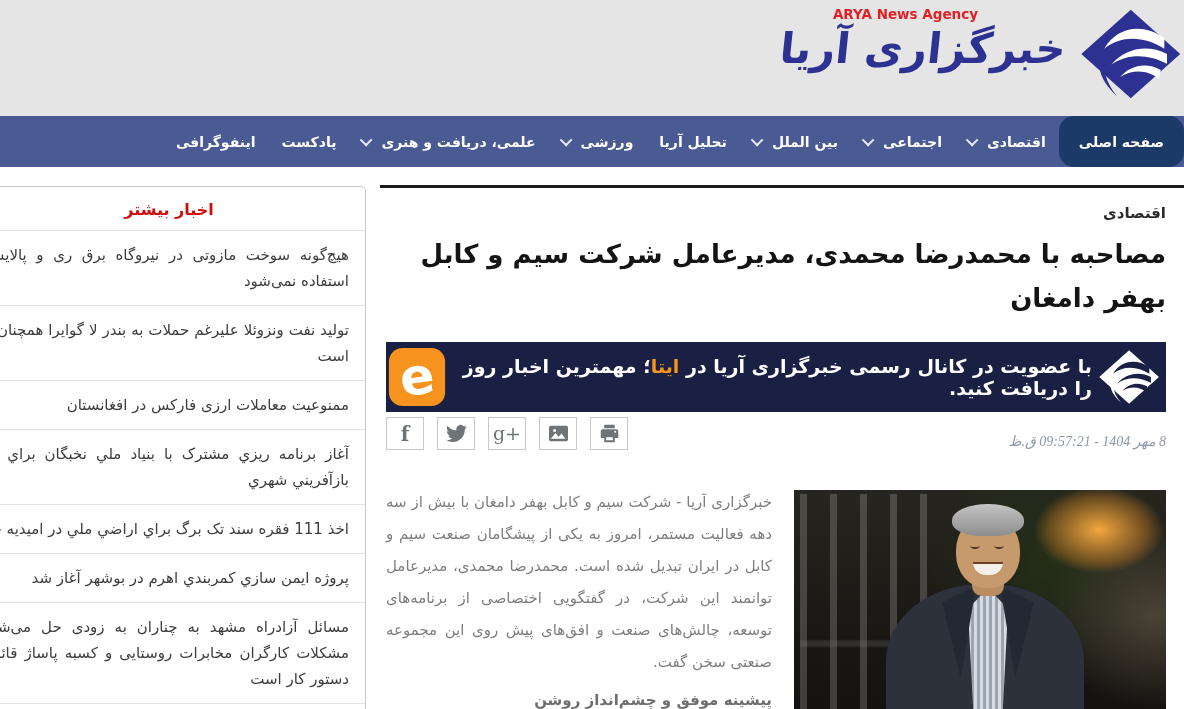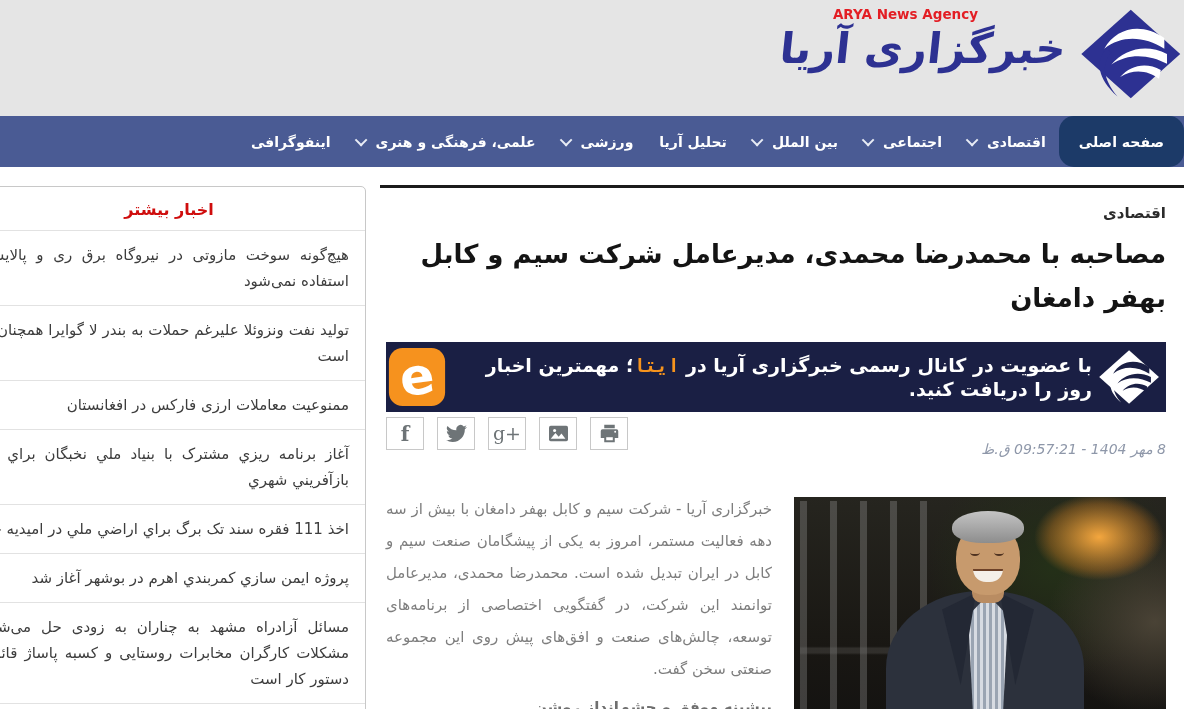--- a/index.html
+++ b/index.html
@@ -36,32 +36,32 @@
   
   .main{position:absolute;left:380px;top:185px;right:0;bottom:0;border-top:3px solid #1b1b1b;
         padding:0 18px 0 6px;box-sizing:border-box;}
   .category{margin-top:16px;direction:rtl;text-align:right;font-size:15px;font-weight:bold;color:#2b2b2b;}
   .title{margin:10px 0 0;direction:rtl;text-align:right;font-size:26px;line-height:44px;font-weight:bold;color:#141414;}
 
   
   .banner{margin-top:22px;height:70px;background:#1a1f44;display:flex;direction:rtl;align-items:center;cursor:pointer;}
   .banner-diamond{margin:0 6px 0 4px;flex:0 0 auto;}
   .banner-text{flex:1 1 auto;direction:rtl;text-align:right;color:#fff;font-size:19px;font-weight:bold;padding-left:6px;}
-  .banner-highlight{color:#f7941d;font-family:Liberation Mono, monospace;}
+  .banner-highlight{color:#f7941d;}
   .eitaa{flex:0 0 auto;margin:0 0 0 2px;}
 
   
   .share-row{margin-top:5px;display:flex;direction:ltr;justify-content:space-between;align-items:flex-start;}
   .share-buttons{display:flex;gap:13px;}
   .share-btn{width:38px;height:33px;border:1px solid #c8c8c8;background:#fff;display:flex;
              align-items:center;justify-content:center;color:#6e7477;cursor:pointer;box-sizing:border-box;}
   .share-btn svg{display:block;}
   .gplus{font-family:"DejaVu Serif",serif;font-size:19px;color:#6e7477;line-height:1;}
   .fb-f{font-family:"DejaVu Serif",serif;font-size:20px;font-weight:bold;color:#6e7477;line-height:1;}
-  .date{margin-top:24px;direction:rtl;font-style:italic;font-size:14px;color:#8e97a9;}
+  .date{margin-top:16px;direction:rtl;font-style:italic;font-size:14px;color:#8e97a9;font-family:Liberation Serif, serif;}
 
   
   .article-body{margin-top:36px;direction:rtl;color:#7e7e7e;font-size:15px;line-height:32px;text-align:justify;}
   .lead{margin:0;}
   .subheading{margin:6px 0 0;font-weight:bold;color:#6f6f6f;text-align:right;}
 
   
   .photo{float:right;width:372px;height:250px;margin:4px 0 8px 22px;position:relative;overflow:hidden;
     background:
       radial-gradient(90px 60px at 82% 16%, rgba(255,173,64,.95), rgba(255,150,40,.30) 55%, transparent 72%),
@@ -125,22 +125,25 @@
         <span class="chev"></span>
       </a>
     <a class="nav-item">
         <span>تحلیل آریا</span>
       </a>
     <a class="nav-item">
         <span>ورزشی</span>
         <span class="chev"></span>
       </a>
     <a class="nav-item">
-        <span>علمی، فرهنگی و هنری</span>
-        <span class="chev"></span>
+        <span>علمی، دریافت و هنری</span>
+        <span class="chev"></span>
+      </a>
+    <a class="nav-item">
+        <span>پادکست</span>
       </a>
     <a class="nav-item">
         <span>اینفوگرافی</span>
       </a>
 
   </nav>
 
   <aside class="sidebar">
     <div class="sidebar-header">اخبار بیشتر</div>
     <div class="sidebar-item">هیچ‌گونه سوخت مازوتی در نیروگاه برق ری و پالایشگاه تهران استفاده نمی‌شود</div>

